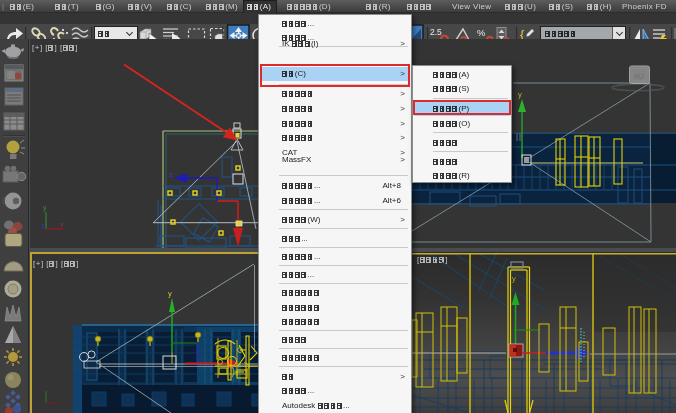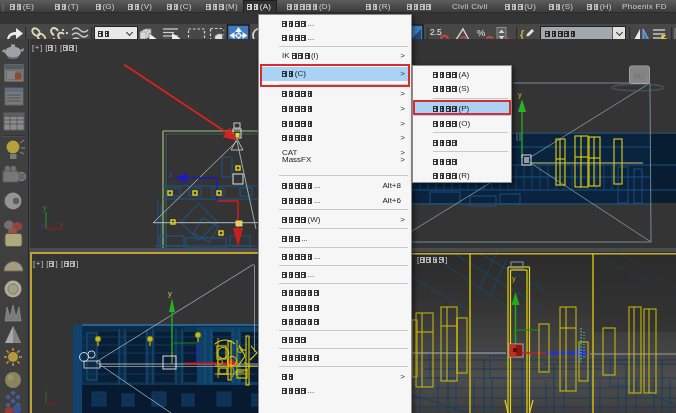--- a/index.html
+++ b/index.html
@@ -58,21 +58,21 @@
   <div class="mitem" style="left:55px"><i class="c"></i><i class="c"></i>(T)</div>
   <div class="mitem" style="left:96px"><i class="c"></i>(G)</div>
   <div class="mitem" style="left:128px"><i class="c"></i><i class="c"></i>(V)</div>
   <div class="mitem" style="left:167px"><i class="c"></i><i class="c"></i>(C)</div>
   <div class="mitem" style="left:206px"><i class="c"></i><i class="c"></i><i class="c"></i>(M)</div>
   <div id="anim-pressed"></div>
   <div class="mitem" style="left:247px;color:#e8e8e8"><i class="c"></i><i class="c"></i>(A)</div>
   <div class="mitem" style="left:287px"><i class="c"></i><i class="c"></i><i class="c"></i><i class="c"></i><i class="c"></i>(D)</div>
   <div class="mitem" style="left:366px"><i class="c"></i><i class="c"></i>(R)</div>
   <div class="mitem" style="left:407px"><i class="c"></i><i class="c"></i><i class="c"></i><i class="c"></i></div>
-  <div class="mitem" style="left:452px">Civil Civil</div>
+  <div class="mitem" style="left:452px">View View</div>
   <div class="mitem" style="left:505px"><i class="c"></i><i class="c"></i><i class="c"></i>(U)</div>
   <div class="mitem" style="left:549px"><i class="c"></i><i class="c"></i>(S)</div>
   <div class="mitem" style="left:587px"><i class="c"></i><i class="c"></i>(H)</div>
   <div class="mitem" style="left:622px">Phoenix FD</div>
 </div>
 
 <div id="toolbar">
   <svg width="676" height="24" viewBox="0 0 676 24">
 
     <path d="M7,17 C7,10 11,8 16,8 L16,4 L23,9.5 L16,15 L16,11 C12,11 9,12 9,17 Z" fill="#ececec"></path>
@@ -667,21 +667,21 @@
       <line x1="177" y1="76" x2="177" y2="110" stroke="#40c8c8" stroke-width="1.2" stroke-dasharray="1.5,1.5"></line>
       <line x1="180" y1="80" x2="180" y2="105" stroke="#b8d8d8" stroke-width="0.8" stroke-dasharray="1,2"></line>
     </svg>
   </div>
 </div>
 
 <div class="popup" id="mainmenu">
   <div class="pitem" style="top:2px"><i class="c"></i><i class="c"></i><i class="c"></i><i class="c"></i>...</div>
   <div class="pitem" style="top:16px"><i class="c"></i><i class="c"></i><i class="c"></i><i class="c"></i>...</div>
   <div class="psep" style="top:31px"></div>
-  <div class="pitem" style="top:34px">IK <i class="c"></i><i class="c"></i><i class="c"></i>(I)<span class="parrow">&gt;</span></div>
+  <div class="pitem" style="top:22px">IK <i class="c"></i><i class="c"></i><i class="c"></i>(I)<span class="parrow">&gt;</span></div>
   <div class="psep" style="top:49px"></div>
   <div class="pitem phl" style="top:52px"><i class="c"></i><i class="c"></i>(C)<span class="parrow">&gt;</span></div>
   <div class="psep" style="top:69px"></div>
   <div class="pitem" style="top:72px"><i class="c"></i><i class="c"></i><i class="c"></i><i class="c"></i><i class="c"></i><span class="parrow">&gt;</span></div>
   <div class="pitem" style="top:87px"><i class="c"></i><i class="c"></i><i class="c"></i><i class="c"></i><i class="c"></i><span class="parrow">&gt;</span></div>
   <div class="pitem" style="top:102px"><i class="c"></i><i class="c"></i><i class="c"></i><i class="c"></i><i class="c"></i><span class="parrow">&gt;</span></div>
   <div class="pitem" style="top:116px"><i class="c"></i><i class="c"></i><i class="c"></i><i class="c"></i><i class="c"></i><span class="parrow">&gt;</span></div>
   <div class="pitem" style="top:131px">CAT<span class="parrow">&gt;</span></div>
   <div class="pitem" style="top:138px">MassFX<span class="parrow">&gt;</span></div>
   <div class="psep" style="top:160px"></div>
@@ -699,20 +699,21 @@
   <div class="pitem" style="top:271px"><i class="c"></i><i class="c"></i><i class="c"></i><i class="c"></i><i class="c"></i><i class="c"></i></div>
   <div class="pitem" style="top:286px"><i class="c"></i><i class="c"></i><i class="c"></i><i class="c"></i><i class="c"></i><i class="c"></i></div>
   <div class="pitem" style="top:300px"><i class="c"></i><i class="c"></i><i class="c"></i><i class="c"></i><i class="c"></i><i class="c"></i></div>
   <div class="psep" style="top:315px"></div>
   <div class="pitem" style="top:318px"><i class="c"></i><i class="c"></i><i class="c"></i><i class="c"></i></div>
   <div class="psep" style="top:333px"></div>
   <div class="pitem" style="top:336px"><i class="c"></i><i class="c"></i><i class="c"></i><i class="c"></i><i class="c"></i><i class="c"></i></div>
   <div class="psep" style="top:351px"></div>
   <div class="pitem" style="top:355px"><i class="c"></i><i class="c"></i><span class="parrow">&gt;</span></div>
   <div class="pitem" style="top:369px"><i class="c"></i><i class="c"></i><i class="c"></i><i class="c"></i>...</div>
+  <div class="pitem" style="top:384px">Autodesk <i class="c"></i><i class="c"></i><i class="c"></i><i class="c"></i>...</div>
 </div>
 <div class="redbox" style="left:260px;top:64px;width:150px;height:23px"></div>
 
 <div class="popup" id="submenu">
   <div class="pitem" style="top:2px"><i class="c"></i><i class="c"></i><i class="c"></i><i class="c"></i>(A)</div>
   <div class="pitem" style="top:16px"><i class="c"></i><i class="c"></i><i class="c"></i><i class="c"></i>(S)</div>
   <div class="psep" style="top:32px"></div>
   <div class="pitem phl" style="top:36px"><i class="c"></i><i class="c"></i><i class="c"></i><i class="c"></i>(P)</div>
   <div class="pitem" style="top:51px"><i class="c"></i><i class="c"></i><i class="c"></i><i class="c"></i>(O)</div>
   <div class="psep" style="top:66px"></div>

